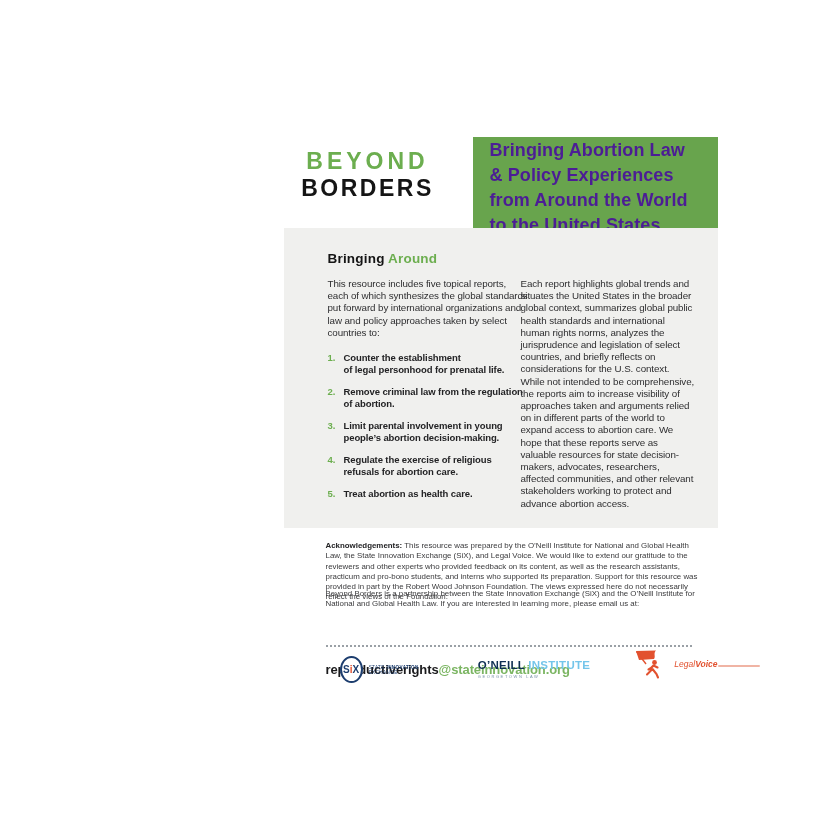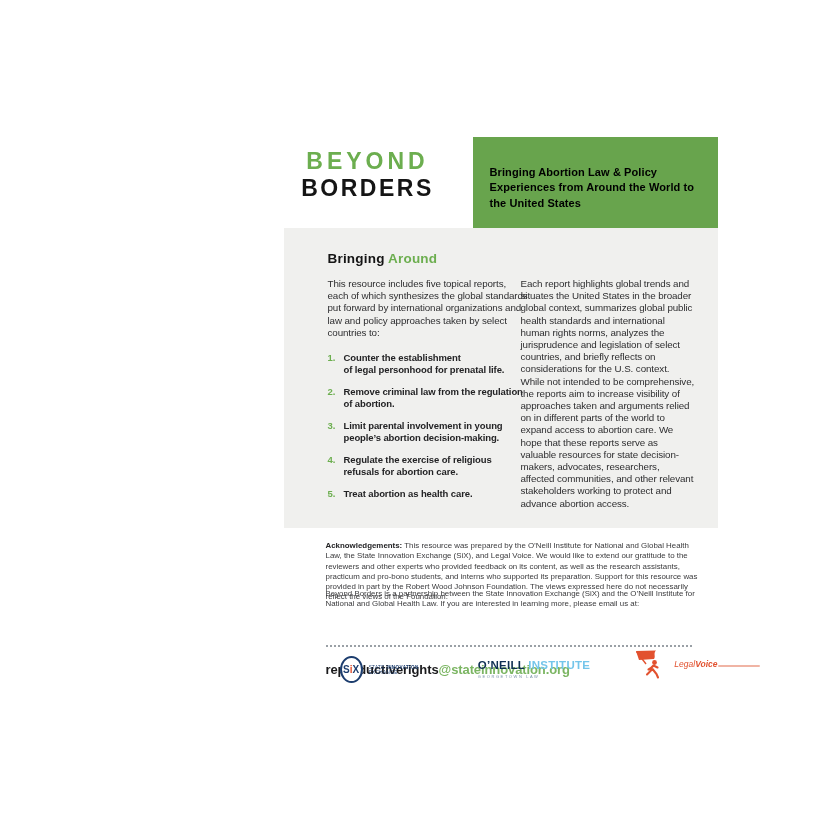--- a/index.html
+++ b/index.html
@@ -18,21 +18,21 @@
   html,body{background:#ffffff;}
   body{font-family:"Liberation Sans", sans-serif; -webkit-font-smoothing:antialiased;}
   .sheet{position:relative;width:679px;height:840px;background:#fff;overflow:hidden;margin:0 auto;}
 
   
   .logo-block{position:absolute;left:203px;top:150px;width:168px;text-align:center;line-height:1.0;}
   .logo-line1{font-size:23px;font-weight:bold;letter-spacing:4px;color:var(--green-accent);}
   .logo-line2{font-size:23px;font-weight:bold;letter-spacing:2.5px;color:#151515;margin-top:4px;}
   .banner{position:absolute;left:392px;top:137px;width:245px;height:91px;background:var(--green);
           display:flex;align-items:center;padding:10px 17px;}
-  .banner-text{color:#000000;font-size:11px;font-weight:bold;line-height:1.4;letter-spacing:0.1px;margin-top:11px;}
+  .banner-text{color:#4c1d95;font-size:18px;font-weight:bold;line-height:1.4;letter-spacing:0.1px;margin-top:11px;}
 
   
   .graybox{position:absolute;left:203px;top:228px;width:434px;height:300px;background:var(--graybox);}
   .exec-heading{position:absolute;left:44px;top:23px;font-size:13.5px;font-weight:bold;color:#151515;letter-spacing:0.2px;}
   .exec-heading .hl-green{color:var(--green-accent);}
   .col-left{position:absolute;left:44px;top:50px;width:202px;}
   .col-right{position:absolute;left:237px;top:50px;width:174px;}
   .body-p{font-size:9.8px;line-height:12.2px;color:var(--body);letter-spacing:-0.1px;}
   .num-list{list-style:none;margin-top:13px;}
   .num-list li{display:flex;margin-bottom:11px;}

